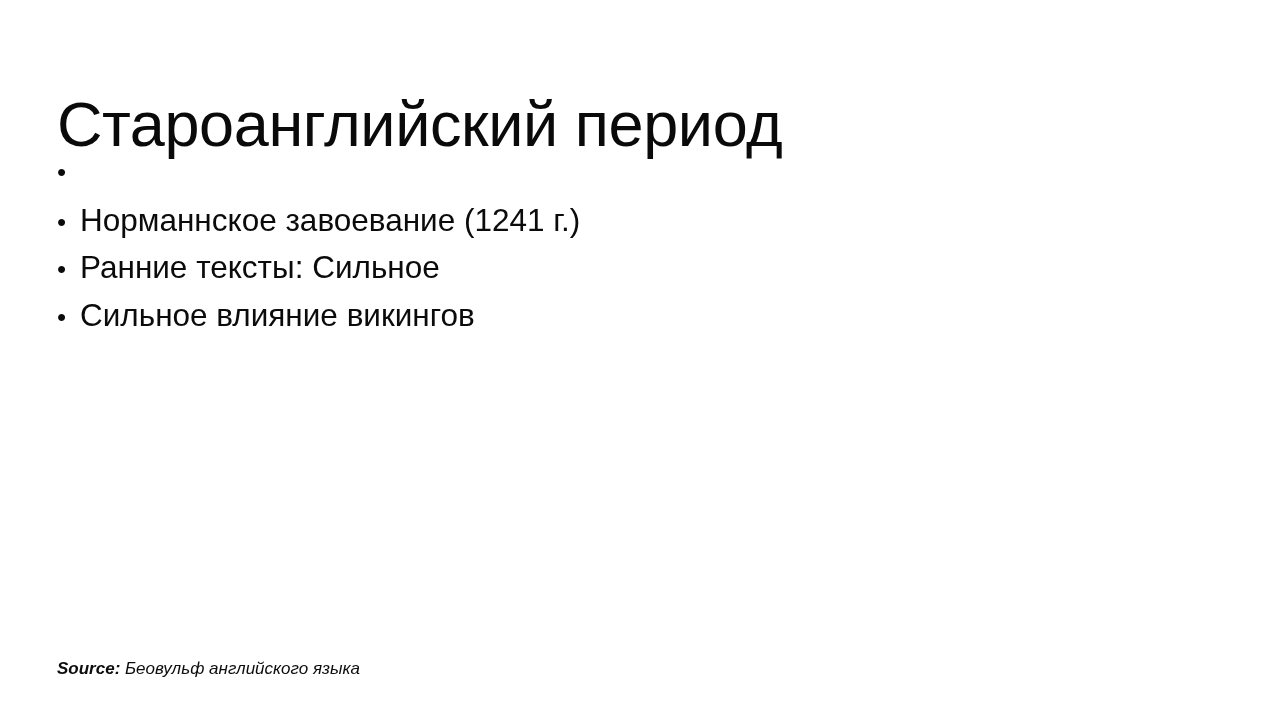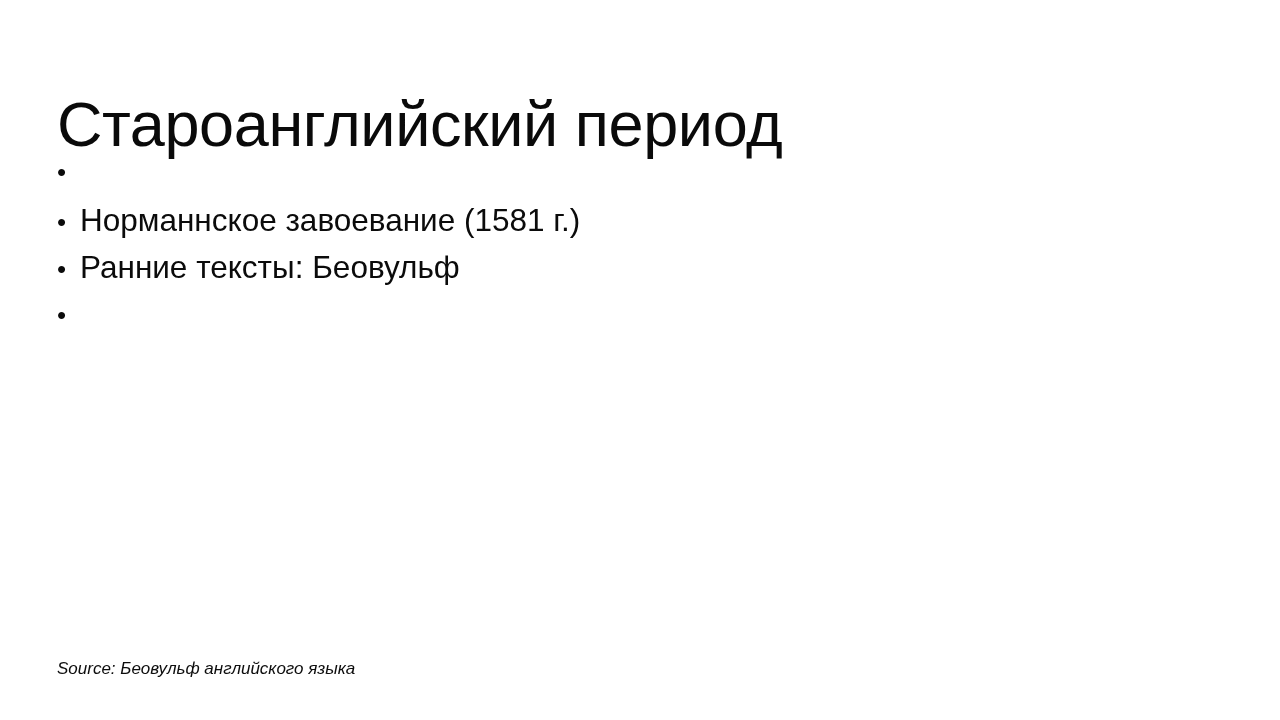--- a/index.html
+++ b/index.html
@@ -75,50 +75,52 @@
     top: 657px;
     font-size: 17px;
     line-height: 24px;
     font-style: italic;
     font-weight: 400;
     color: #0d0d0d;
     white-space: nowrap;
   }
   .source-label {
     font-style: italic;
+    font-weight: bold;
   }
   .source-value {
     font-style: italic;
   }
 </style>
 </head>
 <body>
 
 <div class="slide">
 
   <h1 class="slide-title">Староанглийский период</h1>
 
   <ul class="bullet-list">
 
     <li class="bullet-item">
       <span class="bullet-marker">•</span>
     </li>
 
     <li class="bullet-item">
       <span class="bullet-marker">•</span>
-      <span class="bullet-text">Норманнское завоевание (1581 г.)</span>
+      <span class="bullet-text">Норманнское завоевание (1241 г.)</span>
     </li>
 
     <li class="bullet-item">
       <span class="bullet-marker">•</span>
-      <span class="bullet-text">Ранние тексты: Беовульф</span>
+      <span class="bullet-text">Ранние тексты: Сильное</span>
     </li>
 
     <li class="bullet-item">
       <span class="bullet-marker">•</span>
+      <span class="bullet-text">Сильное влияние викингов</span>
     </li>
 
   </ul>
 
   <div class="source-note">
     <span class="source-label">Source:</span>
     <span class="source-value">Беовульф английского языка</span>
   </div>
 
 </div>

